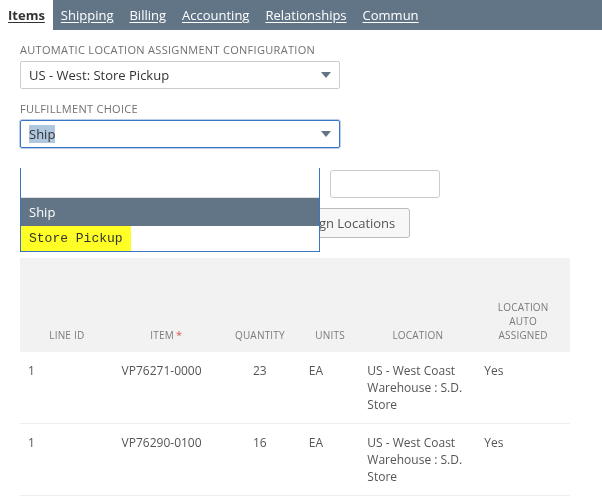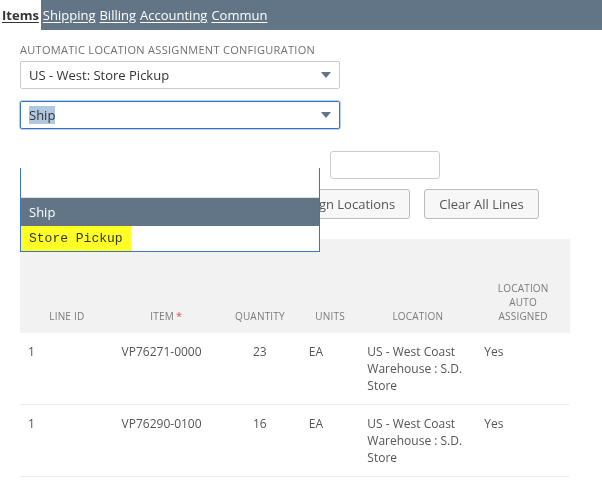--- a/index.html
+++ b/index.html
@@ -1,20 +1,20 @@
 <!DOCTYPE html>
 <html><head>
 <meta charset="utf-8">
 <style>
   * { box-sizing: border-box; margin: 0; padding: 0; }
   body { font-family: "Open Sans", "Segoe UI", Arial, sans-serif; font-size: 12px; color: #333; background: #fff; width: 602px; }
   
   
   .nav-tabs { background: #627586; height: 30px; display: flex; align-items: stretch; padding: 0 0 0 0; }
-  .nav-tab { color: #fff; font-size: 13px; padding: 6px 2px; cursor: pointer; text-decoration: underline; text-underline-offset: 2px; }
+  .nav-tab { color: #fff; font-size: 13px; padding: 6px 8px; cursor: pointer; text-decoration: underline; text-underline-offset: 2px; }
   .nav-tab.active { background: #fff; color: #333; font-weight: 700; text-decoration: underline; border-bottom: none; position: relative; }
   
   
   .content { padding: 12px 32px 0 20px; position: relative; }
   
   .field-label { font-size: 11px; color: #707070; letter-spacing: 0.3px; margin-bottom: 4px; text-transform: uppercase; }
   
   .select { position: relative; width: 320px; height: 28px; border: 1px solid #ccc; border-radius: 2px; display: flex; align-items: center; padding: 0 28px 0 8px; background: #fff; cursor: pointer; font-size: 13px; color: #333; }
   .select .caret { position: absolute; right: 8px; top: 50%; transform: translateY(-50%); width: 0; height: 0; border-left: 5px solid transparent; border-right: 5px solid transparent; border-top: 6px solid #627586; }
   
@@ -48,53 +48,54 @@
   tbody td.right { text-align: center; }
 </style>
 </head>
 <body>
 
 <div class="nav-tabs">
   <div class="nav-tab active">Items</div>
   <div class="nav-tab">Shipping</div>
   <div class="nav-tab">Billing</div>
   <div class="nav-tab">Accounting</div>
+  <div class="nav-tab">Relationships</div>
   <div class="nav-tab">Commun</div>
 </div>
 
 <div class="content">
 
   <div class="field-group">
     <div class="field-label">AUTOMATIC LOCATION ASSIGNMENT CONFIGURATION</div>
     <div class="select">
       <span>US - West: Store Pickup</span>
       <span class="caret"></span>
     </div>
   </div>
 
   <div class="field-group">
+    <div class="field-label">FULFILLMENT CHOICE</div>
     <div class="select focused">
       <span class="value-sel">Ship</span>
       <span class="caret"></span>
     </div>
   </div>
 
   <div class="dropdown" style="top:138px;">
     <input class="dropdown-search" type="text" style="">
     <div class="dropdown-option hover">Ship</div>
     <div class="option-row"><span class="dropdown-option hl">Store Pickup</span></div>
   </div>
 
   <input class="text-input" type="text" style="">
 
   <div class="button-row">
     <div class="btn" style="width:100px; text-align:center; justify-content:center;">Add Multiple</div>
     <div class="btn" style="width:100px; justify-content:center;">Upsell Items</div>
     <div class="btn">Auto Assign Locations</div>
-    <div class="btn">Clear All Lines</div>
   </div>
 
   <div class="table-wrap">
     <table>
       <thead>
         <tr>
           <th style="width:80px;">LINE ID</th>
           <th style="width:90px;"><span>ITEM</span><span class="req-star">*</span></th>
           <th class="right" style="width:70px;">QUANTITY</th>
           <th style="width:50px;">UNITS</th>

